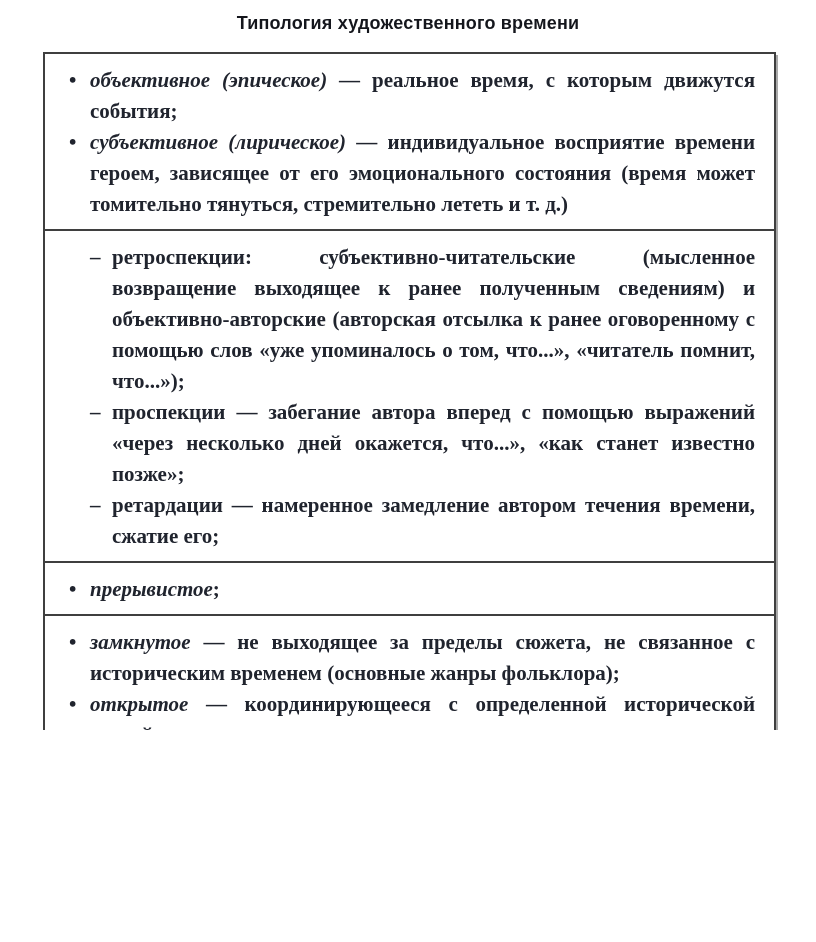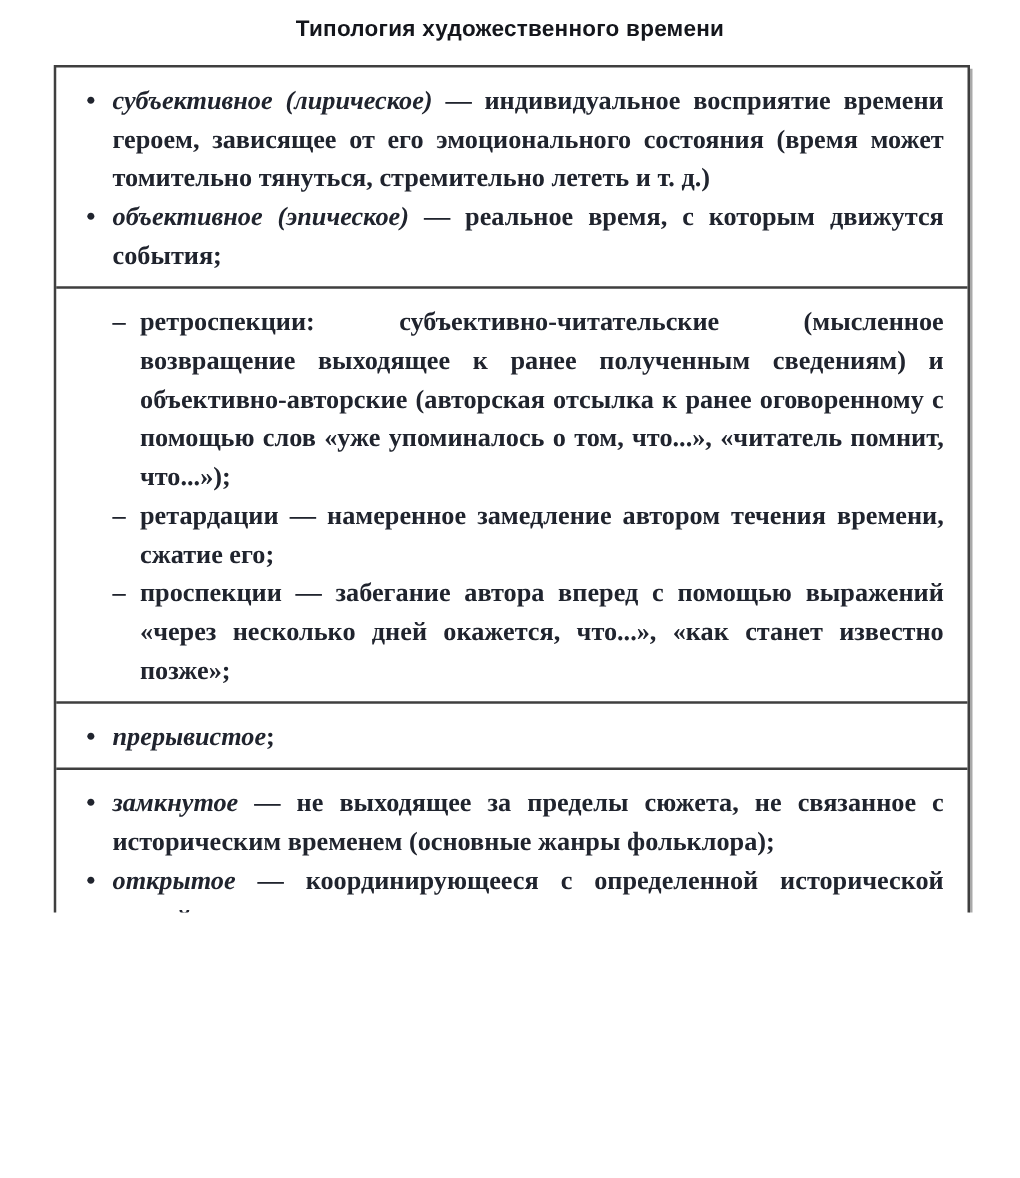--- a/index.html
+++ b/index.html
@@ -60,27 +60,27 @@
   .l2 > .marker { width: 22px; }
   .term { font-style: italic; }
 </style>
 </head>
 <body>
 
 <div class="page">
   <div class="title">Типология художественного времени</div>
   <div class="typology-table" id="typology-table">
       <div class="row">
+        <div class="item l1"><span class="marker">•</span><span class="term">объективное (эпическое)</span><span> — реальное время, с которым движутся события;</span></div>
         <div class="item l1"><span class="marker">•</span><span class="term">субъективное (лирическое)</span><span> — индивидуальное восприятие времени героем, зависящее от его эмоционального состояния (время может томительно тянуться, стремительно лететь и т. д.)</span></div>
-        <div class="item l1"><span class="marker">•</span><span class="term">объективное (эпическое)</span><span> — реальное время, с которым движутся события;</span></div>
       </div>
       <div class="row">
         <div class="item l2"><span class="marker">–</span><span>ретроспекции: субъективно-читательские (мысленное возвращение выходящее к ранее полученным сведениям) и объективно-авторские (авторская отсылка к ранее оговоренному с помощью слов «уже упоминалось о том, что...», «читатель помнит, что...»);</span></div>
+        <div class="item l2"><span class="marker">–</span><span>проспекции — забегание автора вперед с помощью выражений «через несколько дней окажется, что...», «как станет известно позже»;</span></div>
         <div class="item l2"><span class="marker">–</span><span>ретардации — намеренное замедление автором течения времени, сжатие его;</span></div>
-        <div class="item l2"><span class="marker">–</span><span>проспекции — забегание автора вперед с помощью выражений «через несколько дней окажется, что...», «как станет известно позже»;</span></div>
       </div>
       <div class="row">
         <div class="item l1"><span class="marker">•</span><span class="term">прерывистое</span><span>;</span></div>
       </div>
       <div class="row">
         <div class="item l1"><span class="marker">•</span><span class="term">замкнутое</span><span> — не выходящее за пределы сюжета, не связанное с историческим временем (основные жанры фольклора);</span></div>
         <div class="item l1"><span class="marker">•</span><span class="term">открытое</span><span> — координирующееся с определенной исторической эпохой</span></div>
       </div>
     </div>
 </div>

